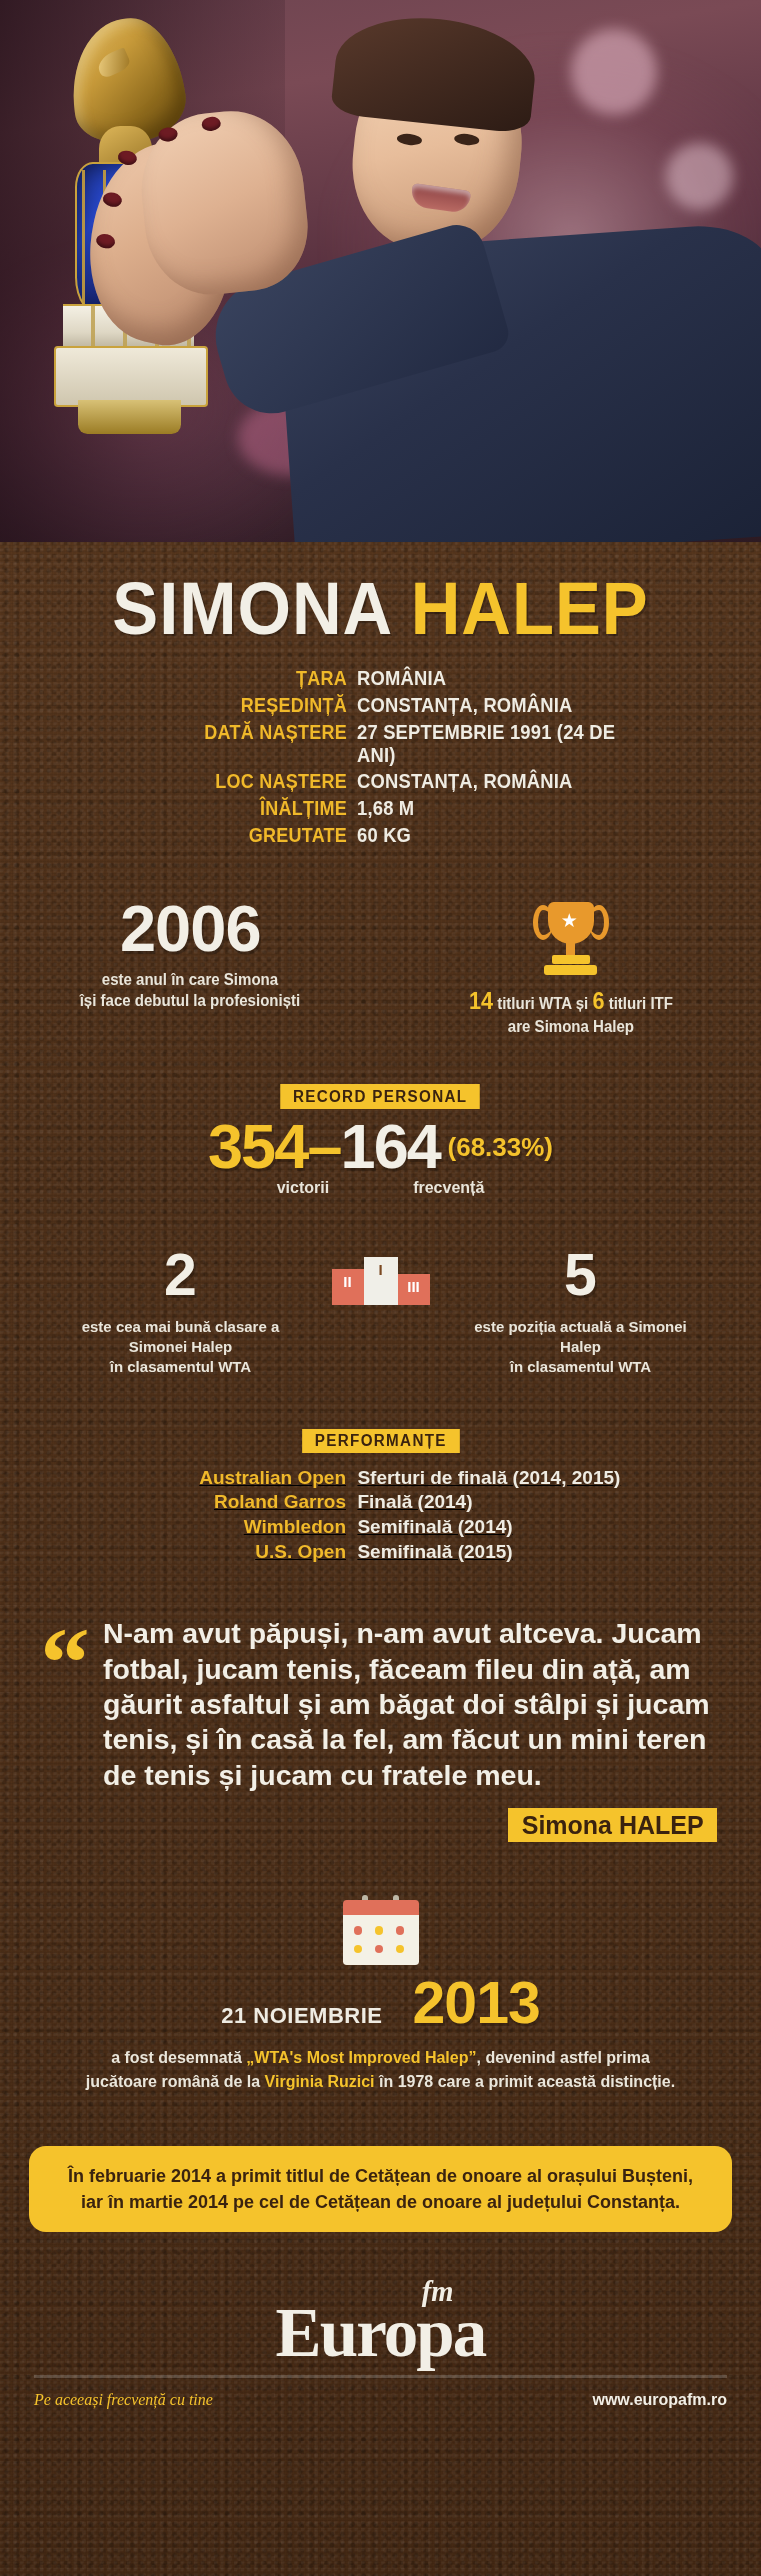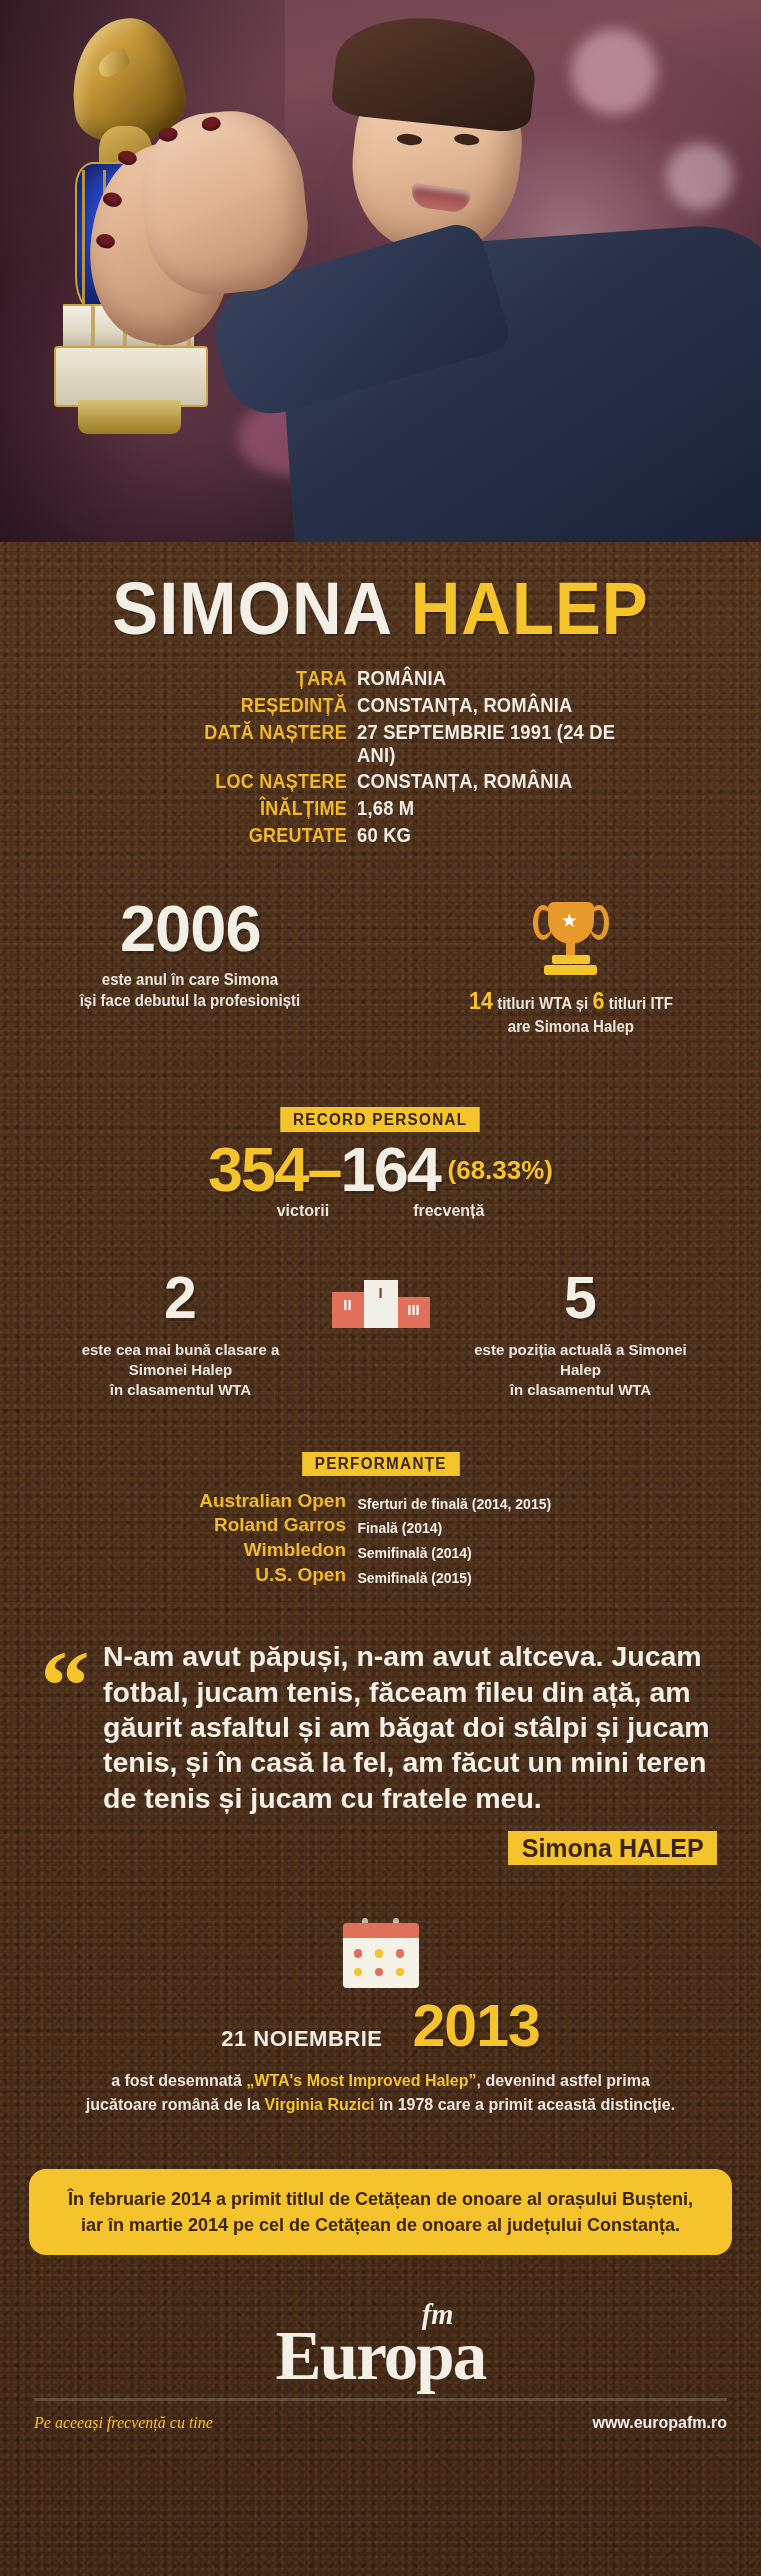--- a/index.html
+++ b/index.html
@@ -225,21 +225,21 @@
   .tr-base2{position:absolute;left:11.4px;top:69px;width:53px;height:10.5px;background:#f5c32c;border-radius:2.9px;}
 
   
   .badge{
     display:inline-block;background:#f5c32c;color:#3a230f;
     font-weight:bold;font-size:16px;letter-spacing:1.4px;
     padding:3.8px 13.3px 2.9px 13.3px;transform:scaleX(.95);
   }
 
   
-  .record{margin-top:69px;text-align:center;position:relative;z-index:2;}
+  .record{margin-top:46px;text-align:center;position:relative;z-index:2;}
   .rec-nums{
     margin-top:5.7px;font-size:63px;font-weight:bold;line-height:1;
     letter-spacing:-1.9px;text-shadow:1.9px 2.9px 0 rgba(0,0,0,.22);
   }
   .rec-w{color:#f5c32c;}
   .rec-dash{color:#f5c32c;}
   .rec-l{color:#f2efe6;}
   .rec-pct{color:#f5c32c;font-size:26px;letter-spacing:0;vertical-align:11.4px;margin-left:7.6px;}
   .rec-labels{display:flex;justify-content:center;gap:84px;margin-top:1.9px;}
   .rec-labels span{color:#e9e5da;font-size:16px;font-weight:bold;}
@@ -261,26 +261,26 @@
   .pod-1{width:34px;height:44px;background:#f0efe8;color:#7b4a22;}
   .pod-3{width:32px;height:27px;background:#e0705a;}
   .clasament-badge{text-align:center;margin-top:5.7px;}
   .pod-caps{display:flex;justify-content:center;margin-top:11.4px;}
   .pod-caps .c{width:238px;text-align:center;font-size:15px;line-height:1.35;color:#eae6db;font-weight:bold;}
   .pod-caps .spacer{width:162px;}
 
   
   .perf{margin-top:51px;text-align:center;position:relative;z-index:2;}
   .perf-list{margin:13.3px auto 0 auto;width:533px;}
-  .perf-row{display:flex;align-items:flex-end;margin-bottom:2.9px;}
+  .perf-row{display:flex;align-items:flex-start;margin-bottom:2.9px;text-decoration:underline;}
   .perf-k{
     width:232px;text-align:right;padding-right:11.4px;
     color:#f0b92a;font-weight:bold;font-size:19px;
   }
-  .perf-v{flex:1;text-align:left;color:#efece3;font-weight:bold;font-size:14px;}
+  .perf-v{flex:1;text-align:left;color:#efece3;font-weight:bold;font-size:19px;}
 
   
   .quote-sec{margin-top:53px;padding:0 44px;position:relative;z-index:2;}
   .quote-mark{
     color:#f5c32c;font-size:99px;font-weight:bold;line-height:.6;
     float:left;margin:17px 13.3px 0 -3.8px;font-family:"Liberation Serif", serif;
   }
   .quote-text{
     color:#f2efe6;font-size:28.5px;line-height:1.24;font-weight:bold;
     overflow:hidden;

